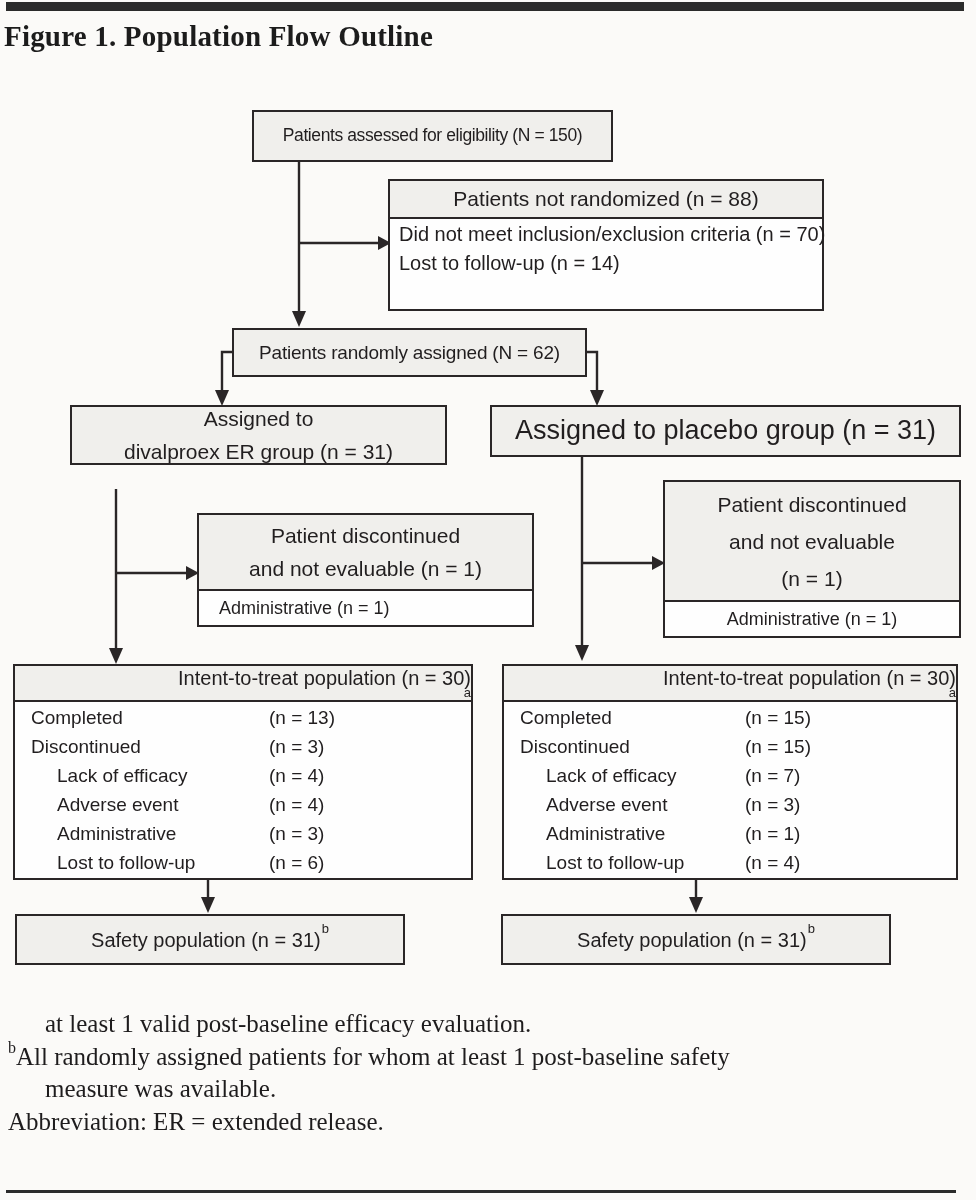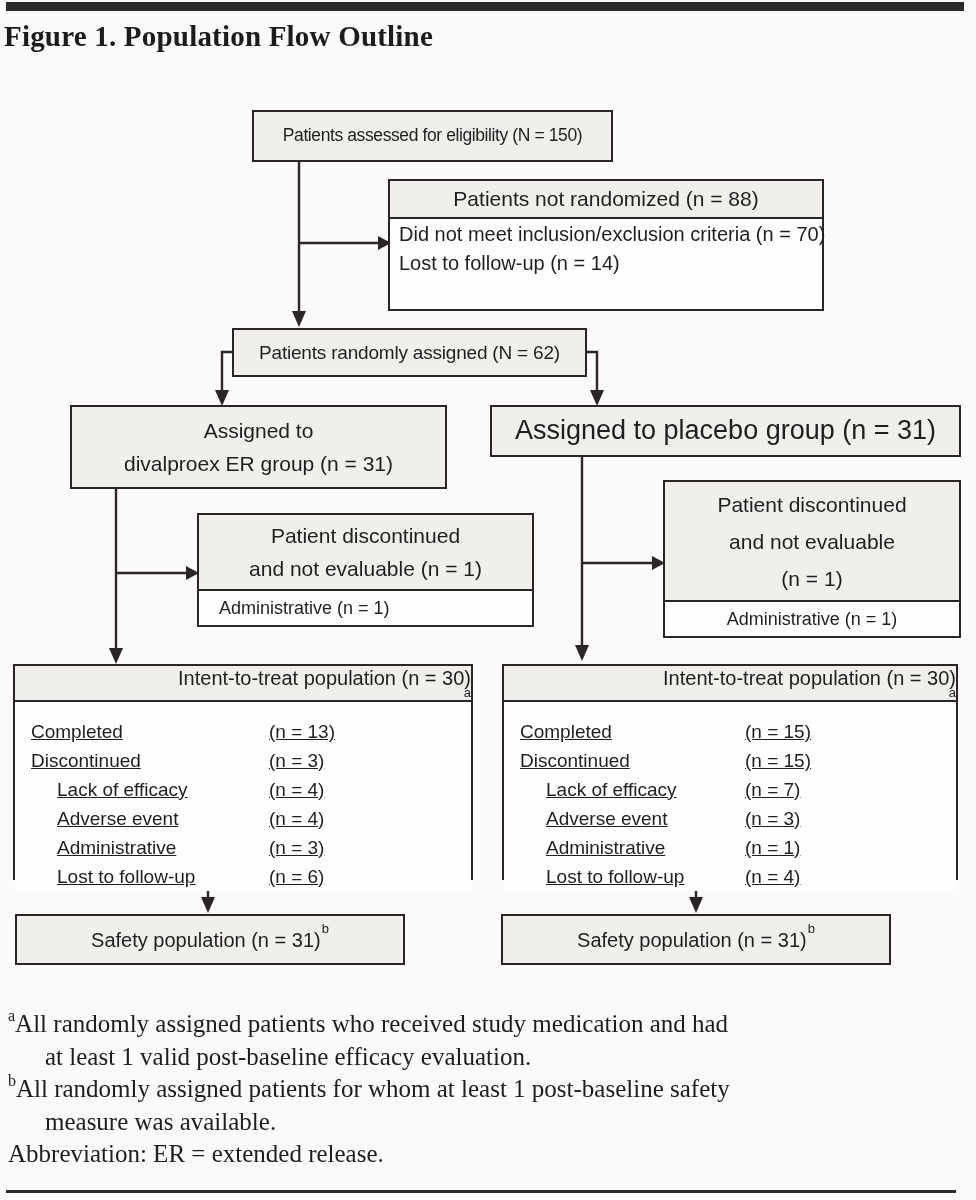--- a/index.html
+++ b/index.html
@@ -35,33 +35,33 @@
   }
   .comp .body{background:#fefefe;flex:1;box-sizing:border-box;}
   sup.sp{font-size:13px;position:relative;top:-6px;margin-left:1px;}
   
   .b-elig{left:252px;top:110px;width:361px;height:52px;font-size:17.5px;letter-spacing:-0.4px;}
   .b-notrand{left:388px;top:179px;width:436px;height:132px;}
   .b-notrand .hdr{height:38px;font-size:21px;}
   .b-notrand .body{padding:1px 0 0 9px;font-size:20px;}
   .b-notrand .body div{line-height:29px;white-space:nowrap;}
   .b-rand{left:232px;top:328px;width:355px;height:49px;font-size:19px;letter-spacing:-0.2px;}
-  .b-dival{left:70px;top:405px;width:377px;height:84px;font-size:21px;flex-direction:column;line-height:33px;}
+  .b-dival{left:70px;top:405px;width:377px;height:60px;font-size:21px;flex-direction:column;line-height:33px;}
   .b-plac{left:490px;top:405px;width:471px;height:52px;font-size:27px;}
   .b-ldisc{left:197px;top:513px;width:337px;height:114px;}
   .b-ldisc .hdr{height:76px;font-size:21px;line-height:33px;}
   .b-ldisc .body{display:flex;align-items:center;padding-left:20px;font-size:18px;}
   .b-rdisc{left:663px;top:480px;width:298px;height:158px;}
   .b-rdisc .hdr{height:120px;font-size:21px;line-height:37px;}
   .b-rdisc .body{display:flex;align-items:center;justify-content:center;font-size:18px;}
   .b-itt{height:216px;top:664px;}
   .b-litt{left:13px;width:460px;}
   .b-ritt{left:502px;width:456px;}
   .b-itt .hdr{height:36px;font-size:20px;justify-content:flex-start;padding-left:16px;align-items:flex-end;}
-  .b-itt .body{padding:15px 0 0 16px;font-size:19px;text-decoration:underline;}
+  .b-itt .body{padding:1px 0 0 16px;font-size:19px;}
   .b-itt .row{display:grid;line-height:29px;white-space:nowrap;}
   .b-litt .row{grid-template-columns:238px auto;}
   .b-ritt .row{grid-template-columns:225px auto;}
   .b-itt .row .lbl.ind{padding-left:26px;}
   .b-lsafe{left:15px;top:914px;width:390px;height:51px;font-size:20px;}
   .b-rsafe{left:501px;top:914px;width:390px;height:51px;font-size:20px;}
   
   .footnotes{
     position:absolute;left:8px;top:1008px;width:960px;
     font-family:"Liberation Serif",serif;font-size:25px;color:#1e1c1d;
@@ -219,21 +219,20 @@
   </div>
 
   <div class="bx solid b-lsafe">
     <span><span>Safety population (n = 31)</span><sup class="sp">b</sup></span>
   </div>
   <div class="bx solid b-rsafe">
     <span><span>Safety population (n = 31)</span><sup class="sp">b</sup></span>
   </div>
 
   <div class="footnotes">
-    <div class="fn-line"><sup>a</sup><span>All randomly assigned patients who received study medication and had</span></div>
     <div class="fn-line cont"><span>at least 1 valid post-baseline efficacy evaluation.</span></div>
     <div class="fn-line"><sup>b</sup><span>All randomly assigned patients for whom at least 1 post-baseline safety</span></div>
     <div class="fn-line cont"><span>measure was available.</span></div>
     <div class="fn-line"><span>Abbreviation: ER = extended release.</span></div>
   </div>
 
   <div class="bottom-rule"></div>
 
 </div>
 

